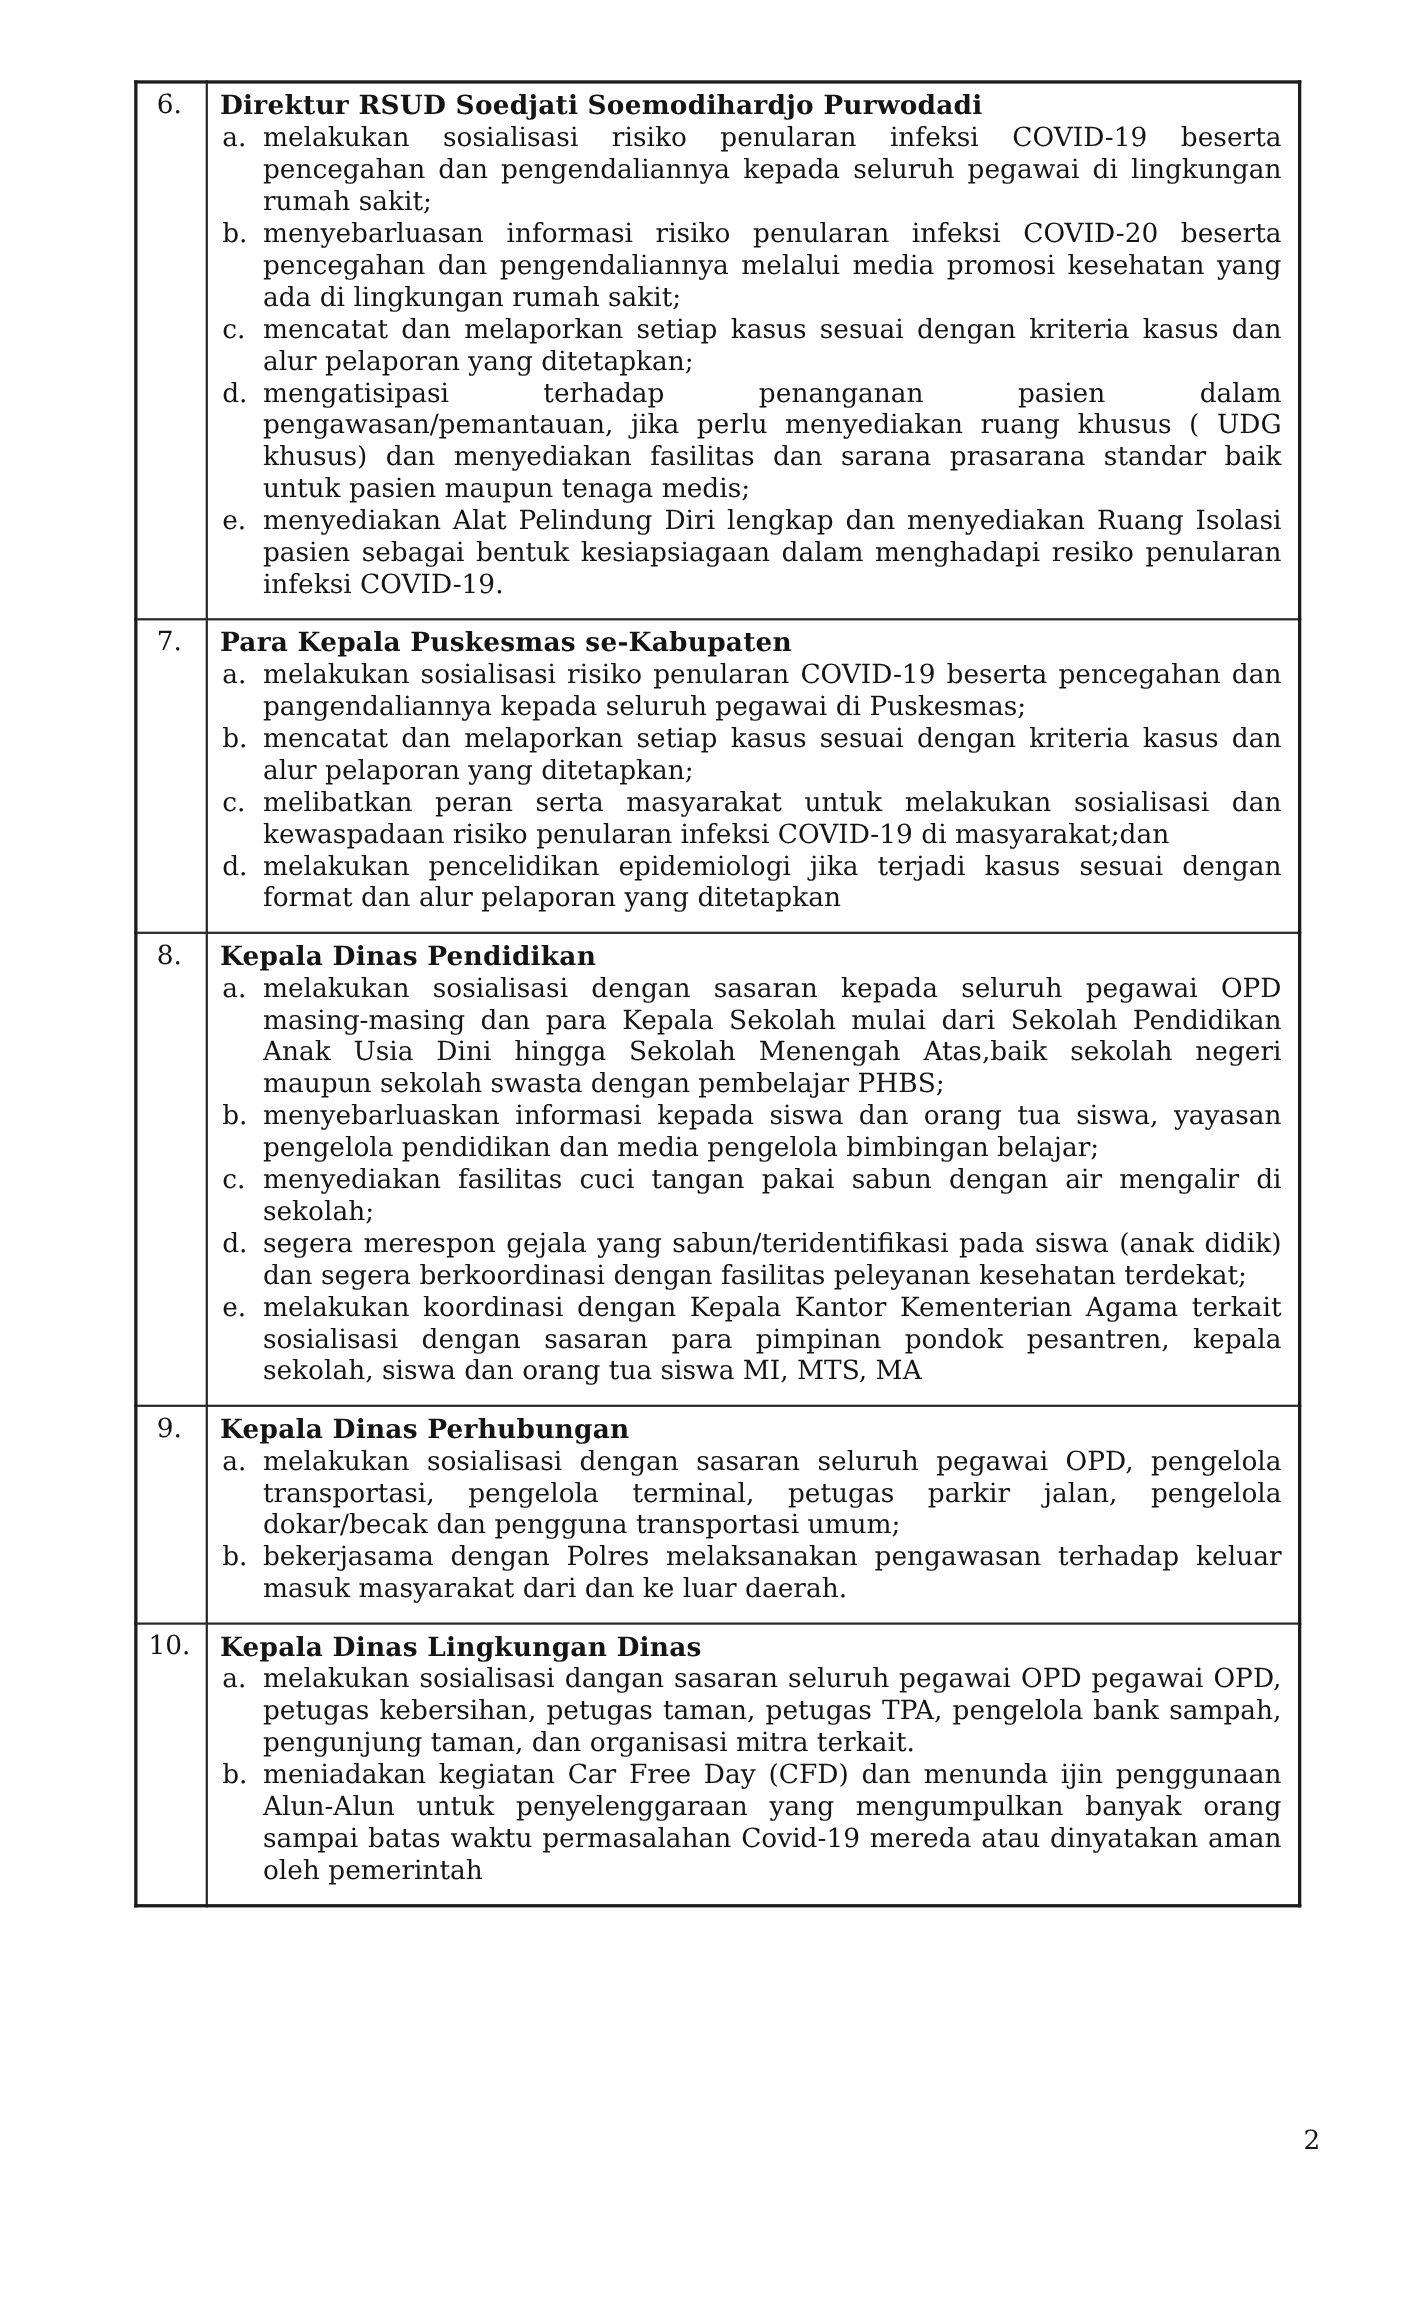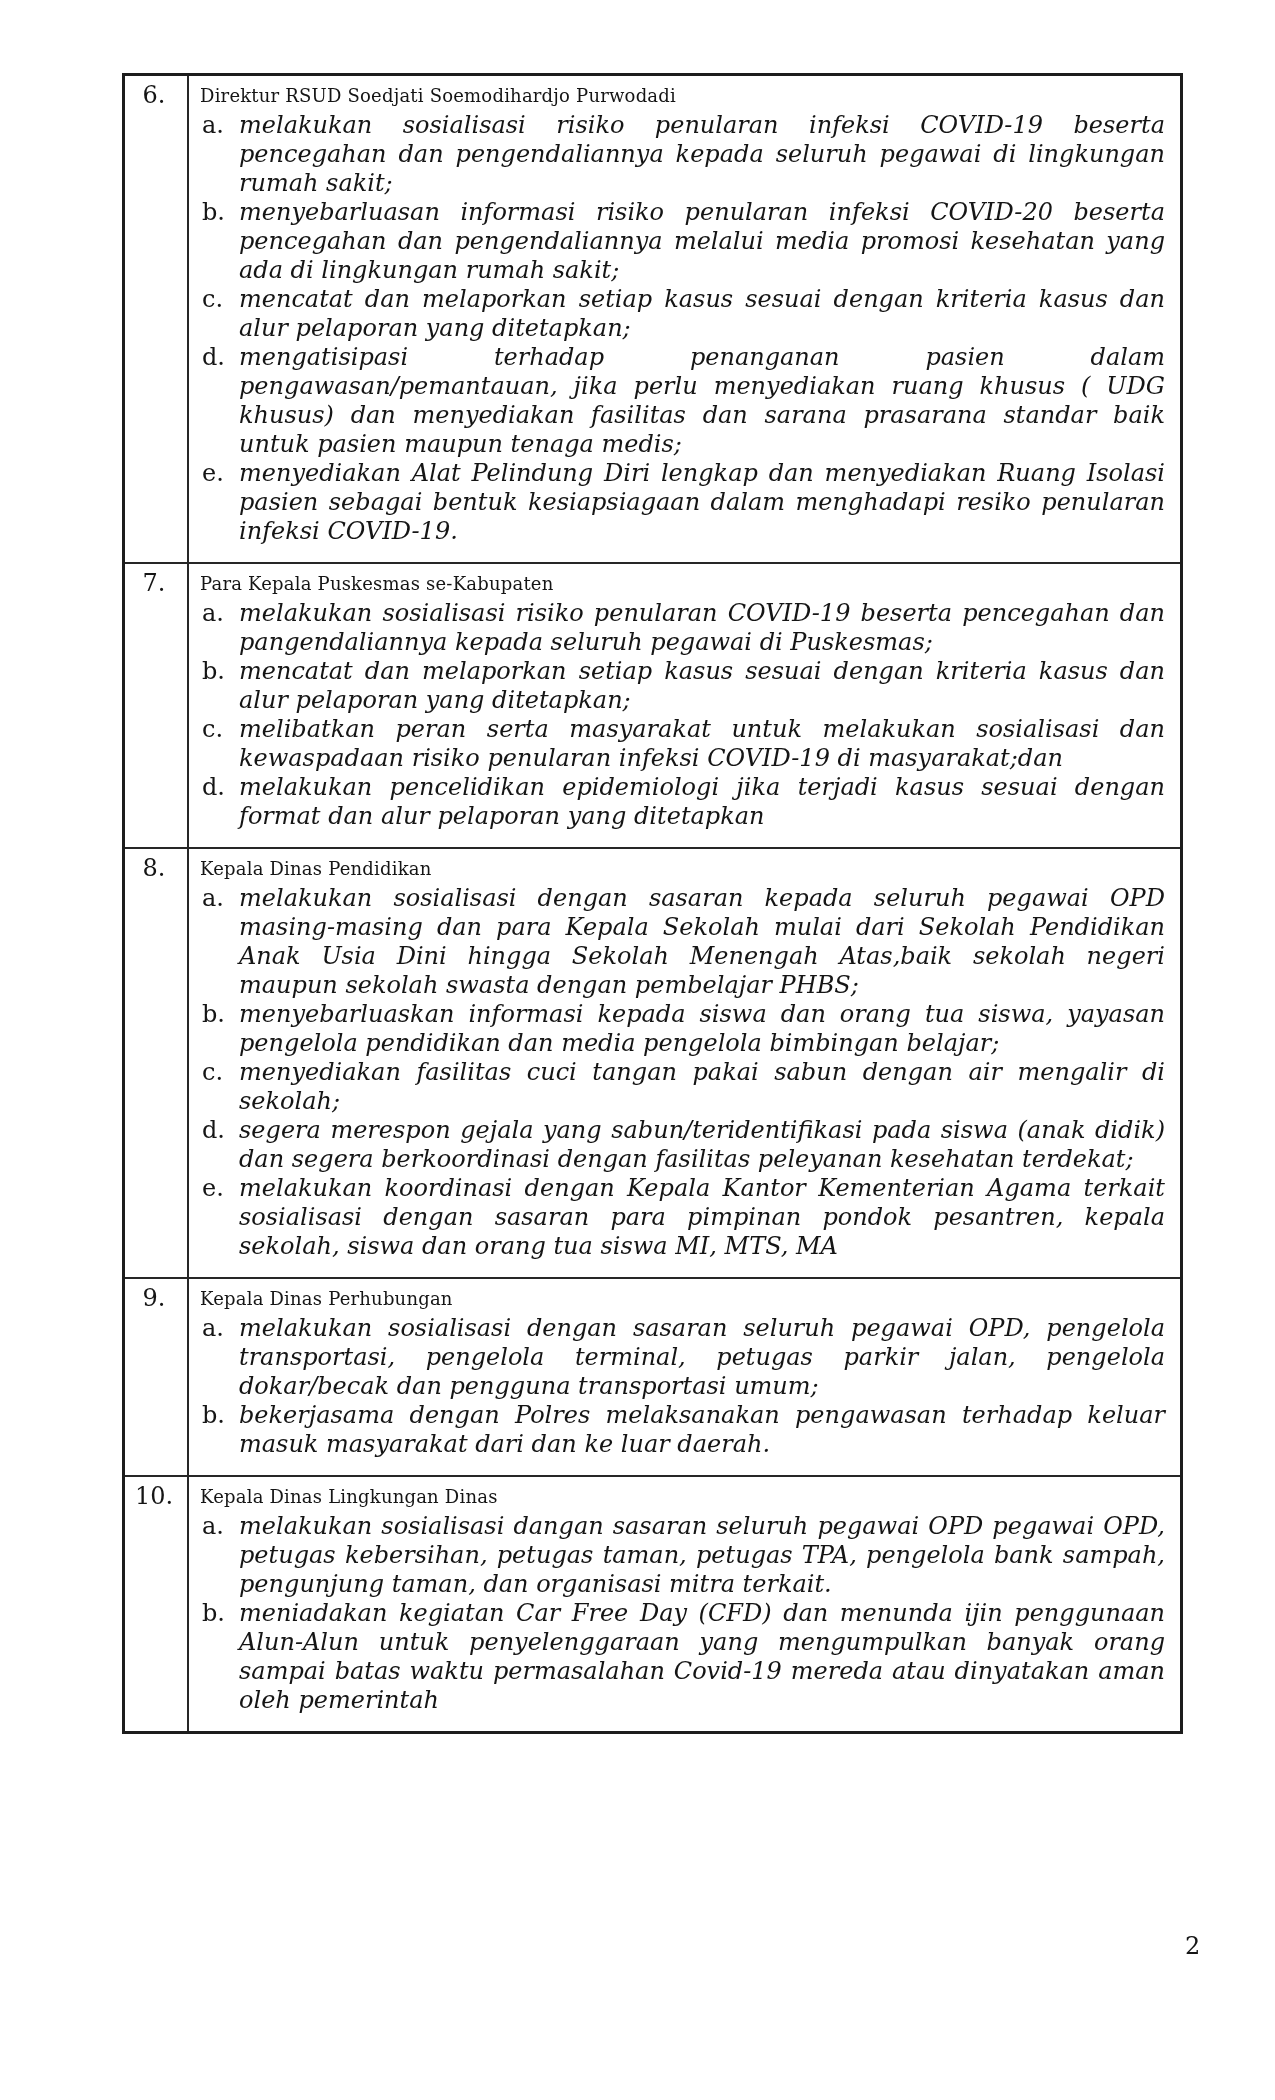--- a/index.html
+++ b/index.html
@@ -34,40 +34,39 @@
     font-size: 24px;
     line-height: 29px;
   }
   .content-cell {
     vertical-align: top;
     padding: 5px 15px 16px 11px;
     font-size: 24px;
     line-height: 29px;
   }
   .row-title {
-    font-weight: normal;
-    font-size: 18px;
+    font-weight: bold;
+    font-size: 24px;
     line-height: 30px;
     letter-spacing: 0.2px;
     white-space: nowrap;
   }
   .items {
     padding-left: 2px;
   }
   .item {
     display: flex;
     align-items: flex-start;
   }
   .marker {
     flex: 0 0 37px;
   }
   .item-text {
     flex: 1;
     text-align: justify;
-    font-style: italic;
   }
   .page-number {
     position: absolute;
     left: 1185px;
     top: 1932px;
     font-size: 24px;
     line-height: 29px;
   }
 </style>
 </head>

